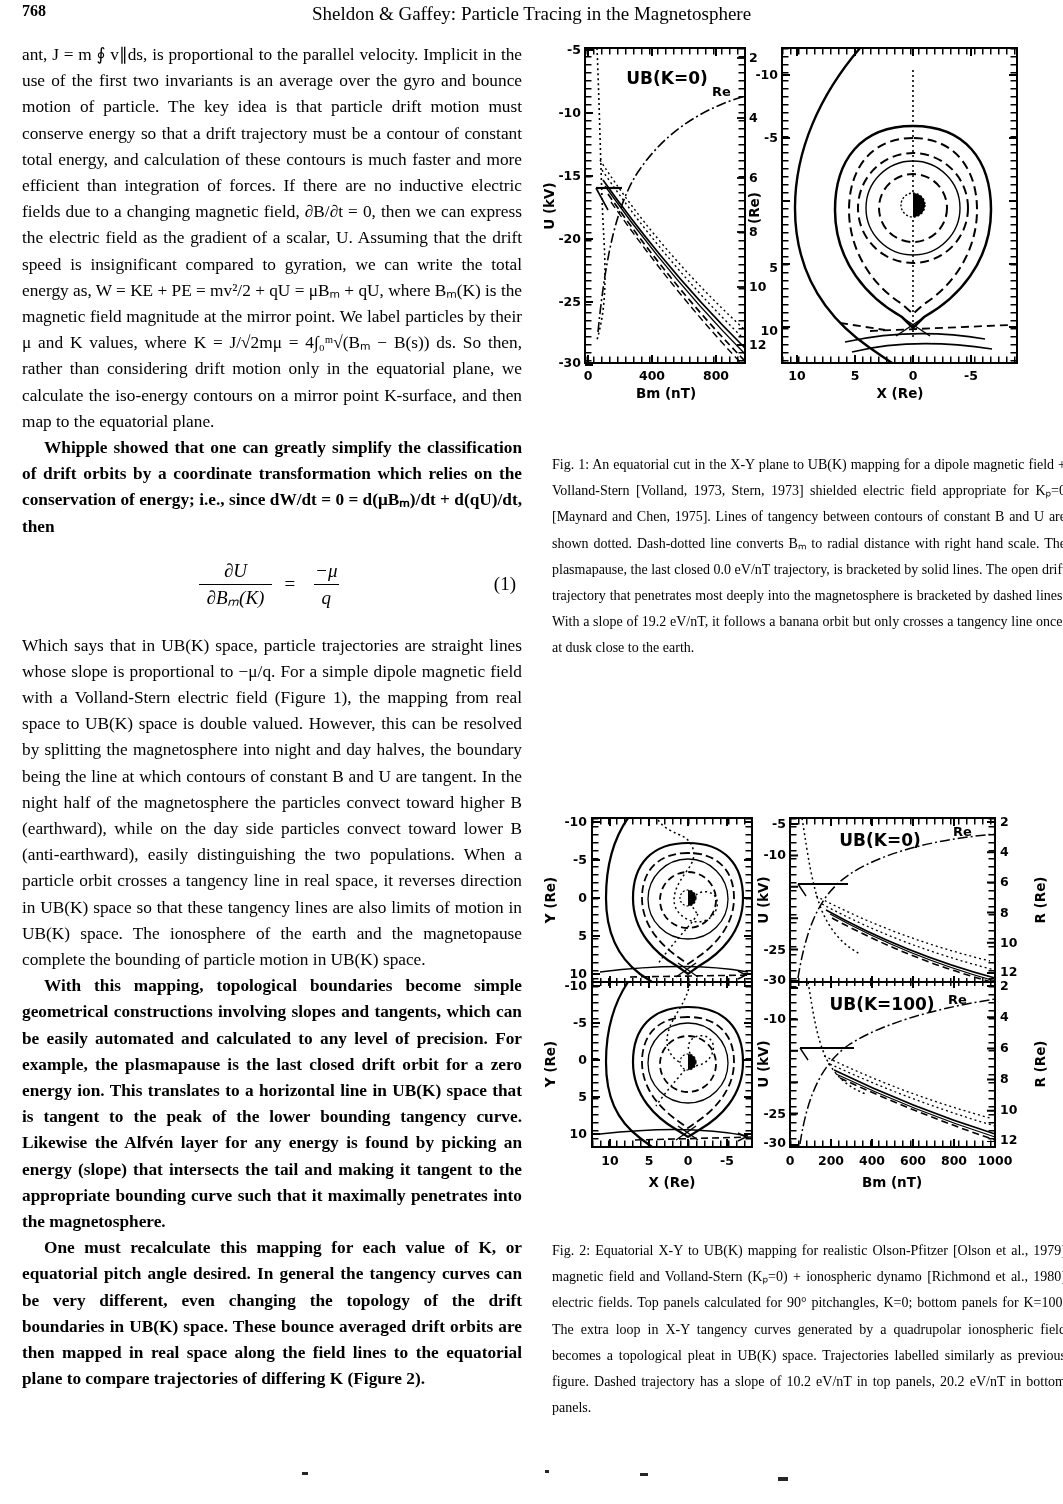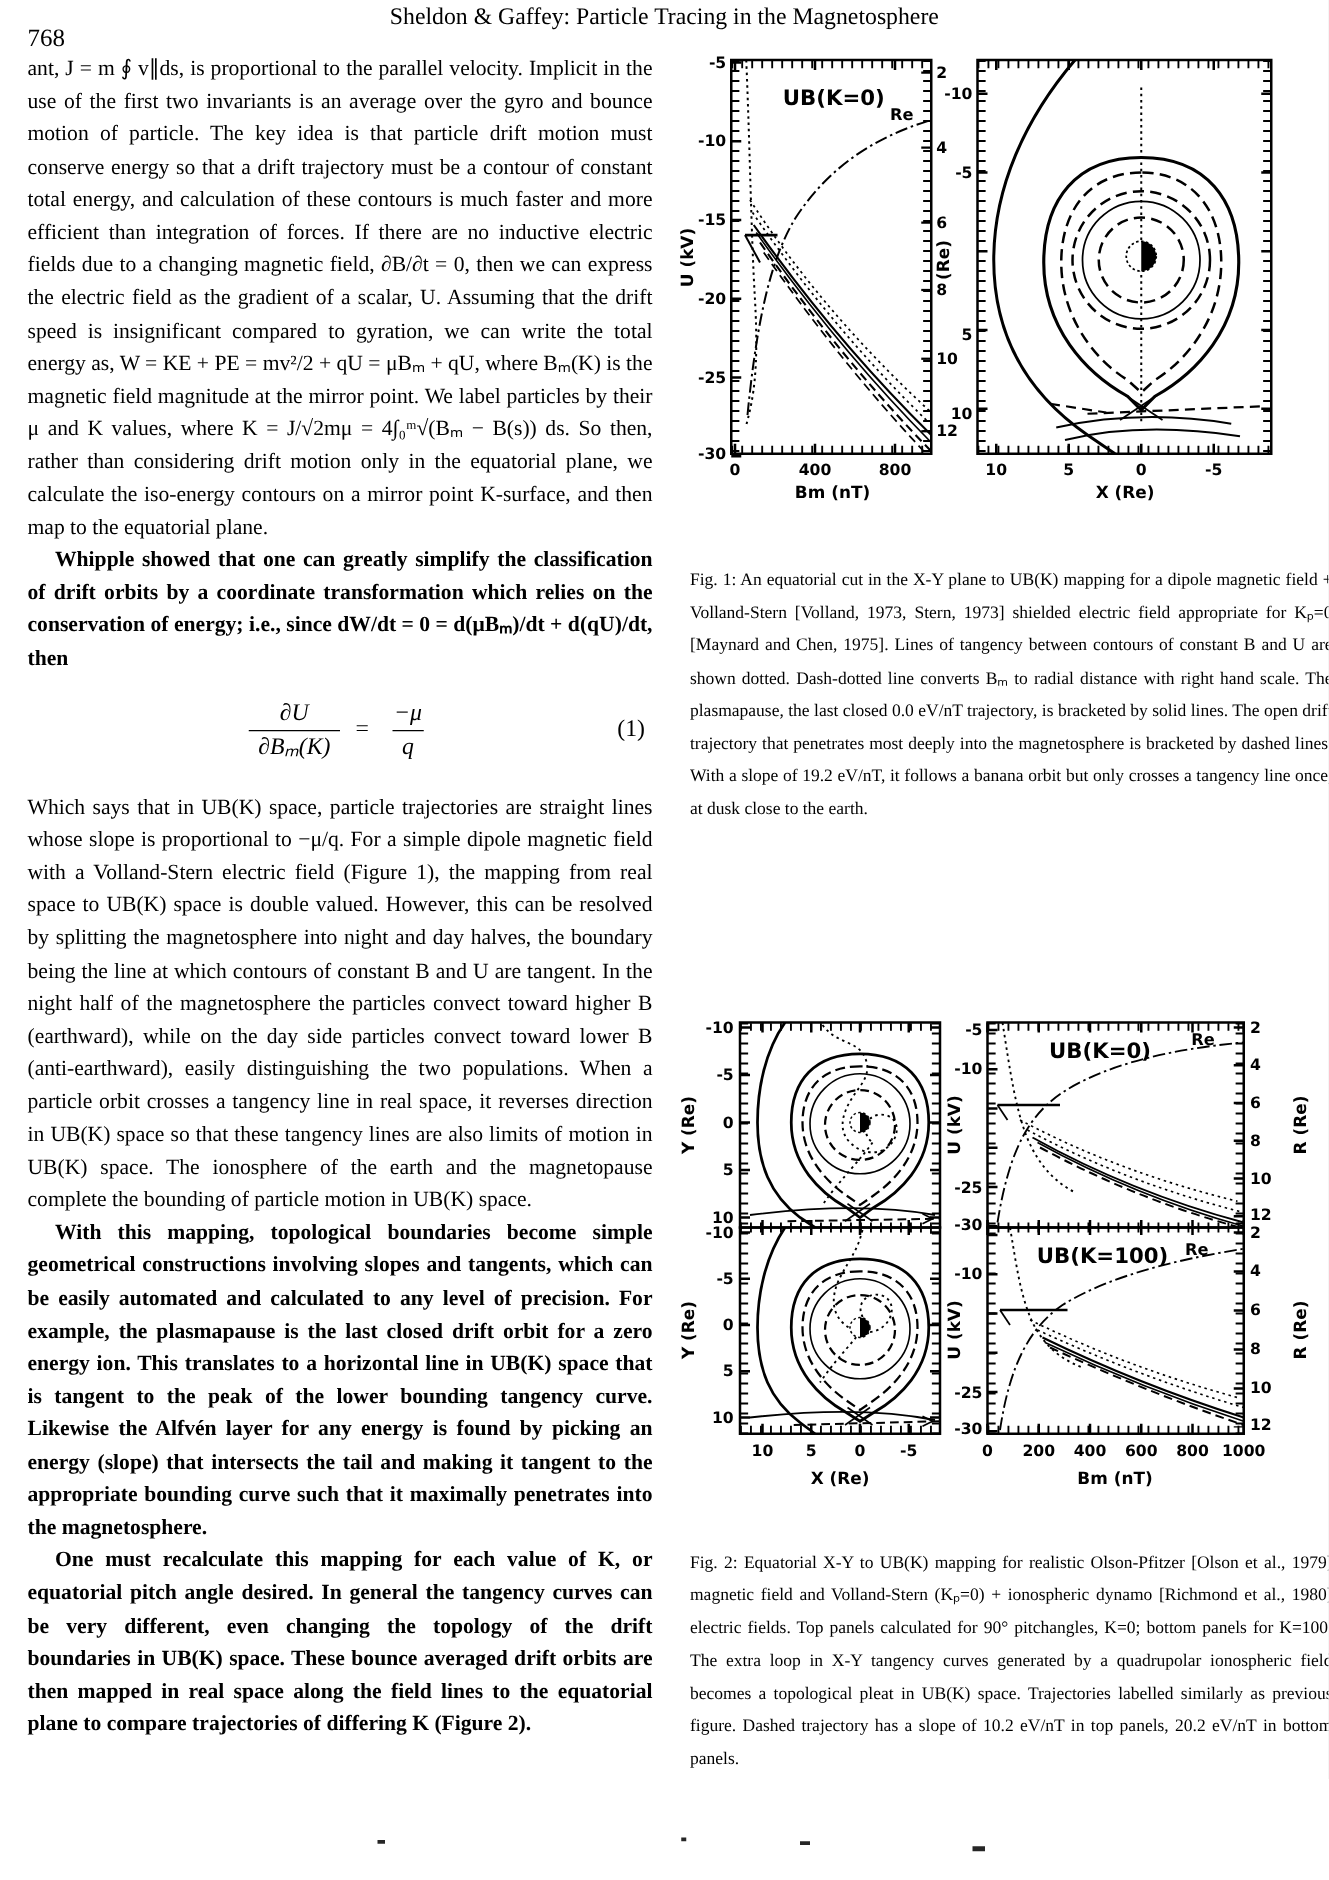--- a/index.html
+++ b/index.html
@@ -1,18 +1,18 @@
 <!DOCTYPE html>
 <html><head>
 <meta charset="utf-8">
 <style>
   html,body{margin:0;padding:0;background:#e8e8e8;}
   .page{position:relative;width:1063px;height:1504px;background:#ffffff;color:#000;
         font-family:"Liberation Serif",serif;overflow:hidden;}
-  .pgnum{position:absolute;left:22px;top:2px;font-size:20px;font-weight:normal;margin-top:18px;}
+  .pgnum{position:absolute;left:22px;top:2px;font-size:16px;font-weight:bold;}
   .runhead{position:absolute;left:0;top:3px;width:1063px;text-align:center;font-size:19px;}
   .col-left{position:absolute;left:22px;top:42px;width:500px;}
   .col-left p{margin:0;font-size:17.3px;line-height:26.2px;text-align:justify;}
   .col-left p.ind{text-indent:22px;font-weight:bold;}
   .eqrow{position:relative;margin:20px 0 24px 0;display:flex;justify-content:center;
          align-items:center;font-size:19px;font-style:italic;}
   .frac{display:inline-flex;flex-direction:column;align-items:center;line-height:1.15;}
   .frac .den{border-top:1.5px solid #000;padding:2px 8px 0 8px;}
   .frac .num{padding:0 8px 2px 8px;}
   .eqsign{margin:0 12px;font-style:normal;}

